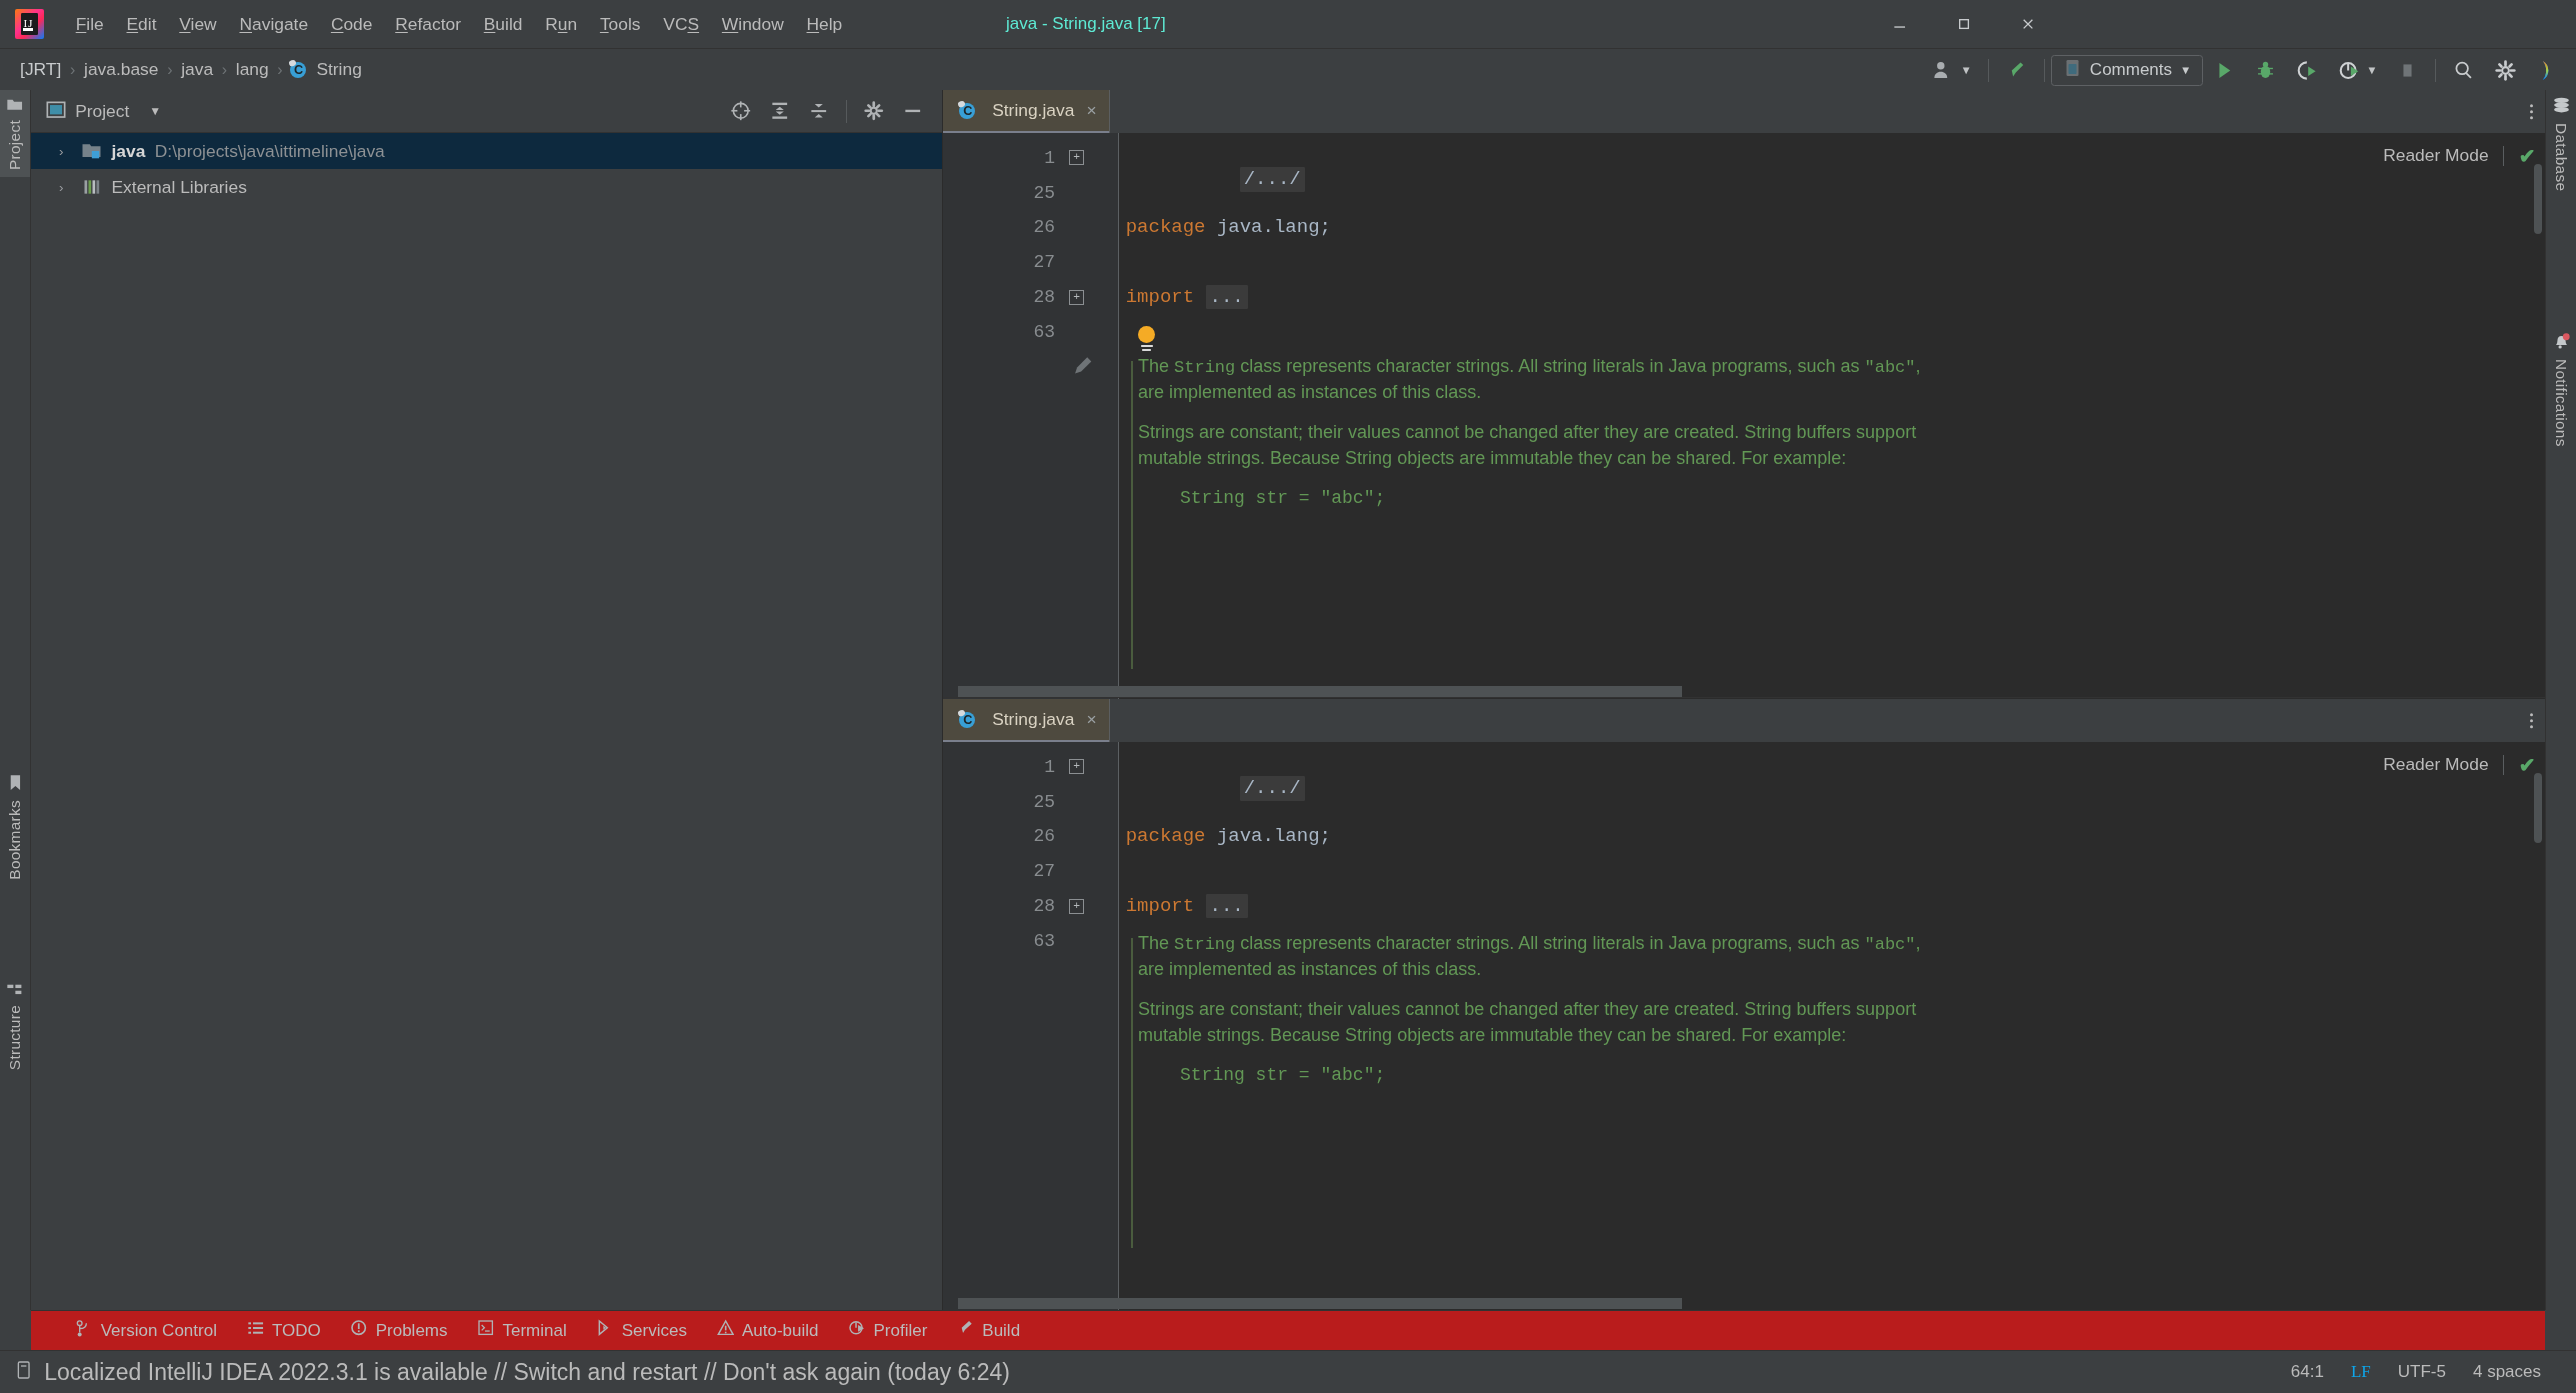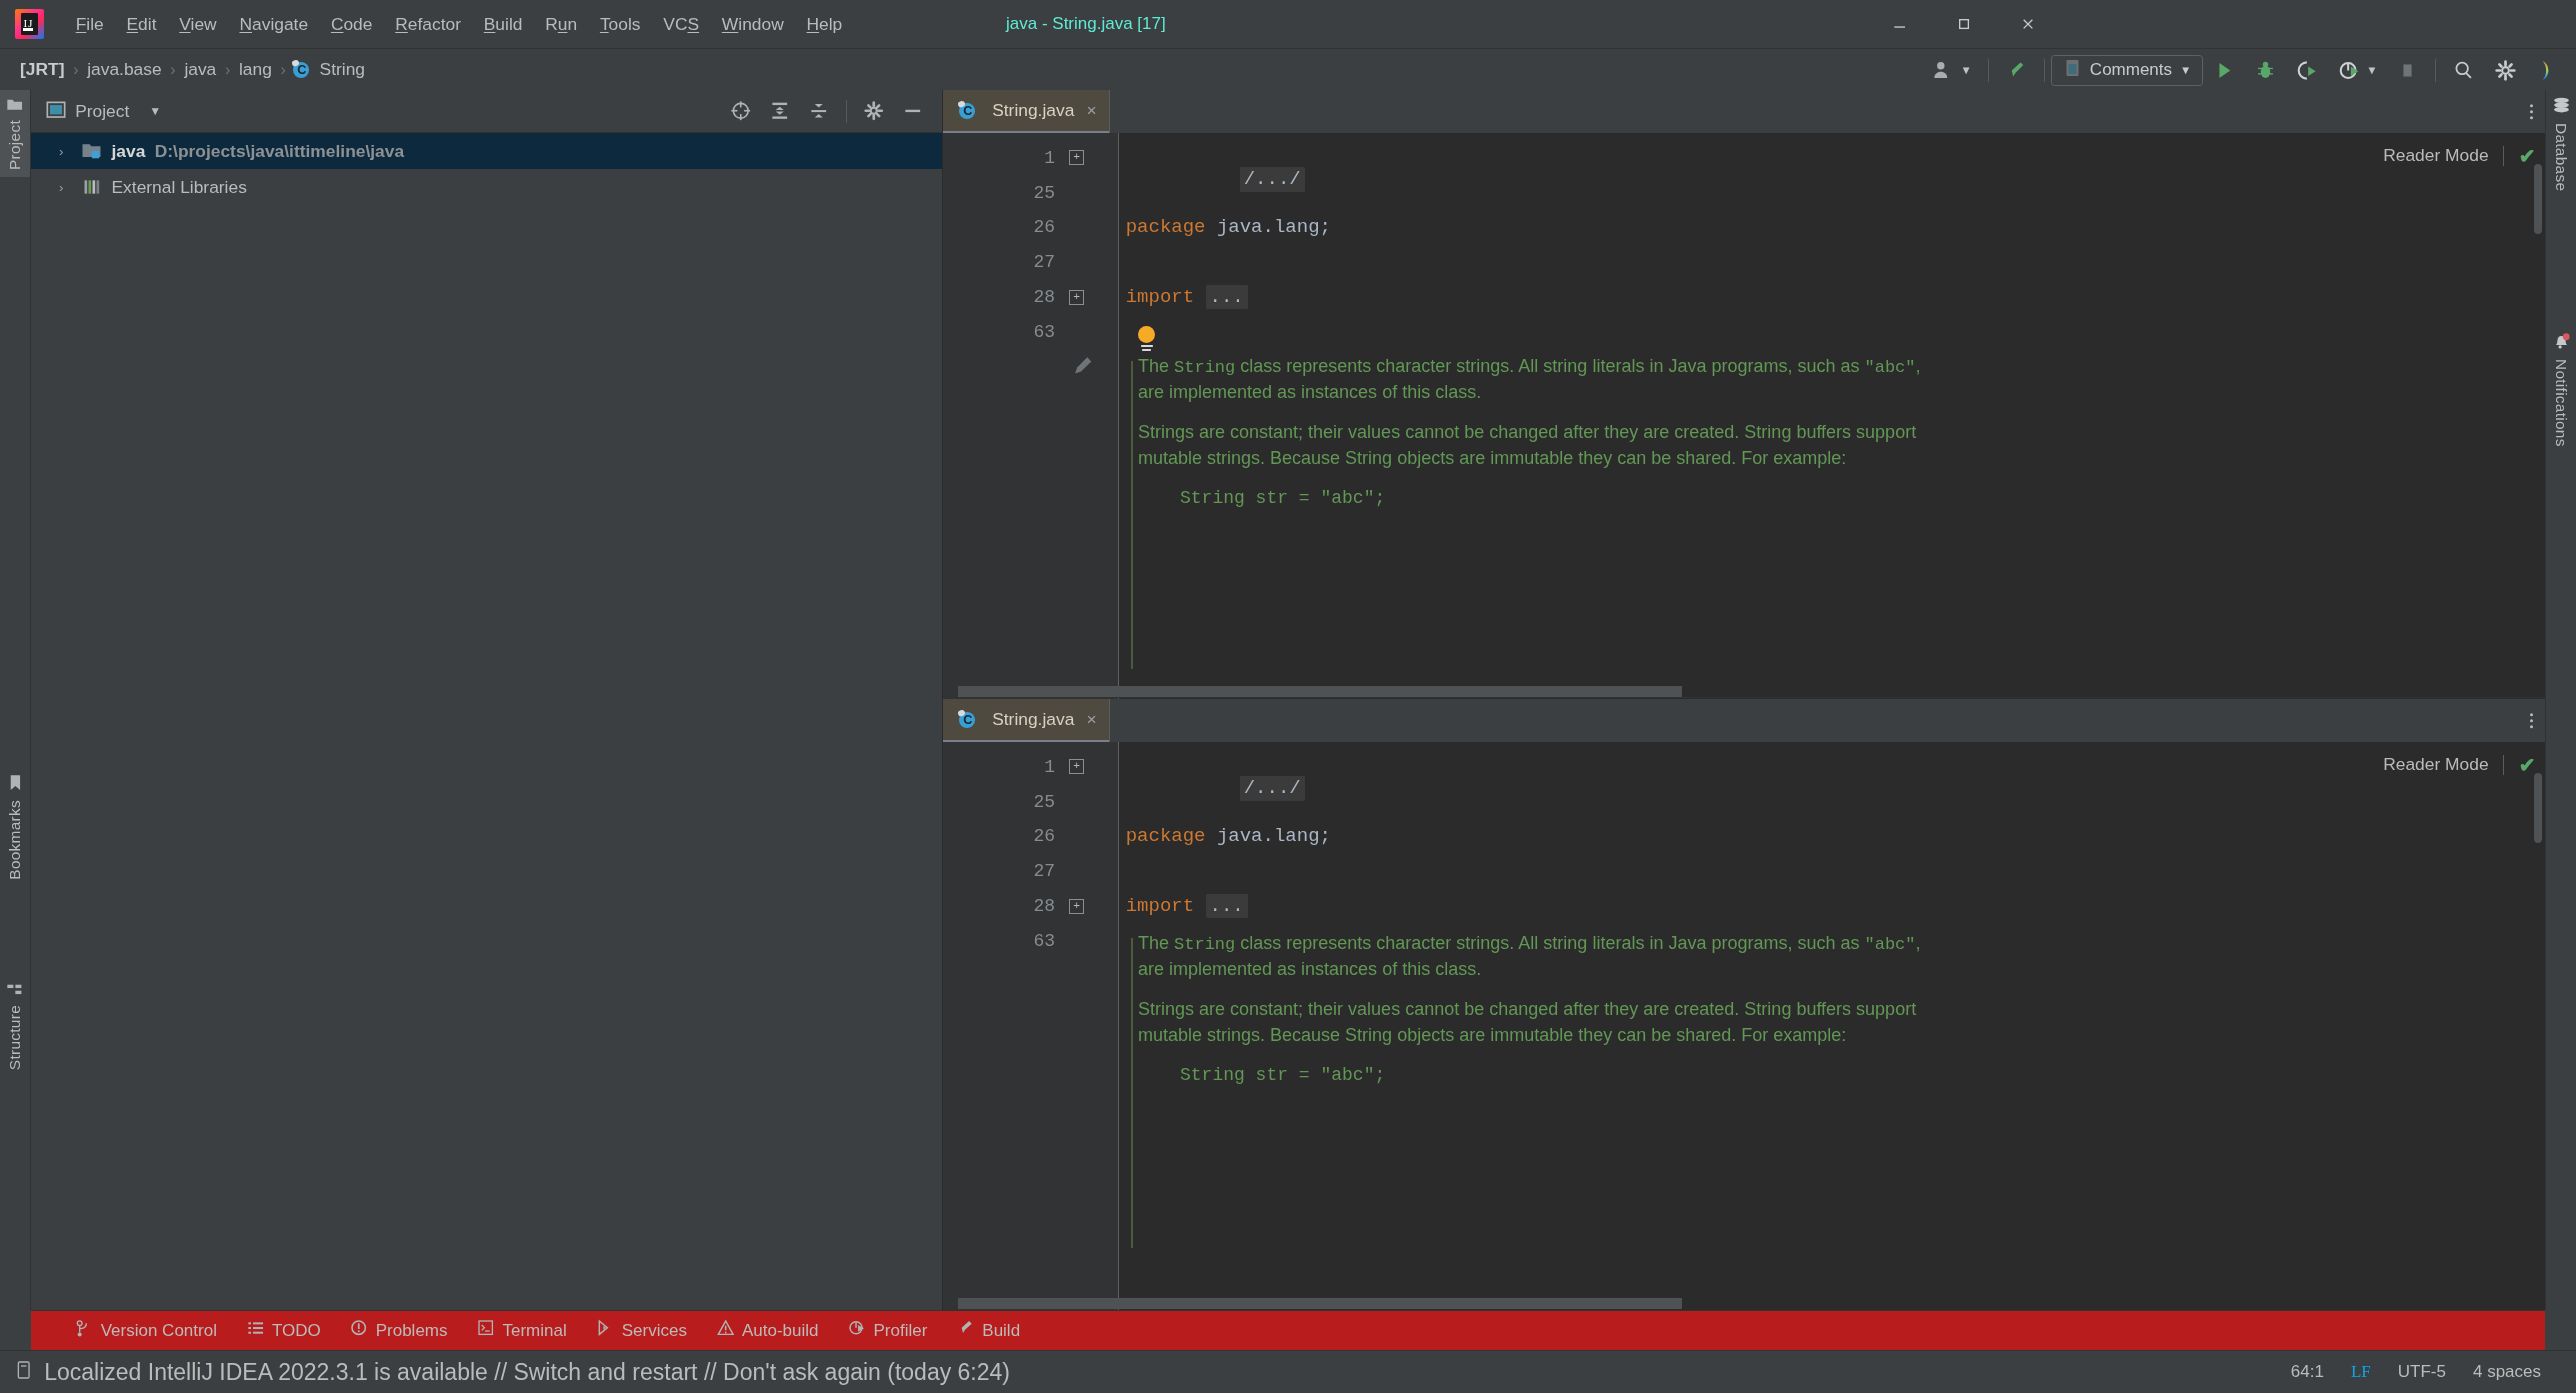--- a/index.html
+++ b/index.html
@@ -45,21 +45,21 @@
   .win-btn svg { display:block; }
 
   
   #navbar {
     position: absolute; left: 0; top: 48px; width: 2576px; height: 42px;
     background: #3c3f41; border-top: 0.7px solid #323232;
     display: flex; align-items: center;
   }
   #crumbs { display: flex; align-items: center; margin-left: 17.4px; }
   .crumb { color: #bbbbbb; font-size: 17.4px; white-space: nowrap; padding: 1.3px 2.7px; }
-  .crumb.b { font-weight: bold; color: #c8cbcd; }
+  .crumb.b { font-weight: normal; color: #c8cbcd; }
   .crumb-sep { color: #6d7275; font-size: 16px; margin: 0 6px; }
   .crumb-ico { width: 19px; height: 19px; margin-right: 6px; position: relative; flex: 0 0 auto;}
   .cls-ico { position: relative; width: 19px; height: 19px; }
   .cls-ico .circ { position:absolute; left:1.3px; top:2px; width:16px; height:16px; border-radius:50%;
      background:#389fd6; }
   .cls-ico .notch { position:absolute; left:0px; top:0px; width:7.4px; height:6px; border-radius:50%;
      background:#d6dadd; transform: rotate(-20deg); }
   .cls-ico .c { position:absolute; left:5.4px; top:2.7px; color:#1d2426; font-size:12.7px;
      font-family:"Liberation Sans",sans-serif; font-weight:bold;}
 
@@ -118,21 +118,21 @@
   .ph-sep { width: 0.7px; height: 23px; background: #565a5c; margin: 0 8px; }
 
   .proj-row {
     height: 36px; display: flex; align-items: center; padding-left: 28px; gap: 0;
     color: #bbbbbb; font-size: 17.4px; white-space: nowrap;
   }
   .proj-row.selected { background: #0d293e; }
   .proj-arrow { width: 21.5px; color: #9a9da0; font-size: 13.4px; flex: 0 0 auto; }
   .proj-icon { width: 23px; height: 20px; margin-right: 8px; flex: 0 0 auto; position: relative; }
   .proj-label { font-weight: bold; color: #d6d6d6; }
-  .proj-sub { color: #8d9194; font-weight: bold; margin-left: 9.4px; }
+  .proj-sub { color: #8d9194; font-weight: normal; margin-left: 9.4px; }
   .proj-label.norm { font-weight: normal; color: #bbbbbb; }
 
   
   #editor-area {
     position: absolute; left: 943px; top: 90px; width: 1602px; height: 1220px;
     background: #2b2b2b;
   }
   .ed-pane { position: absolute; left: 0; width: 1602px; background: #2b2b2b; }
   .tabrow {
     height: 43px; background: #3c3f41; display: flex; align-items: flex-end;

